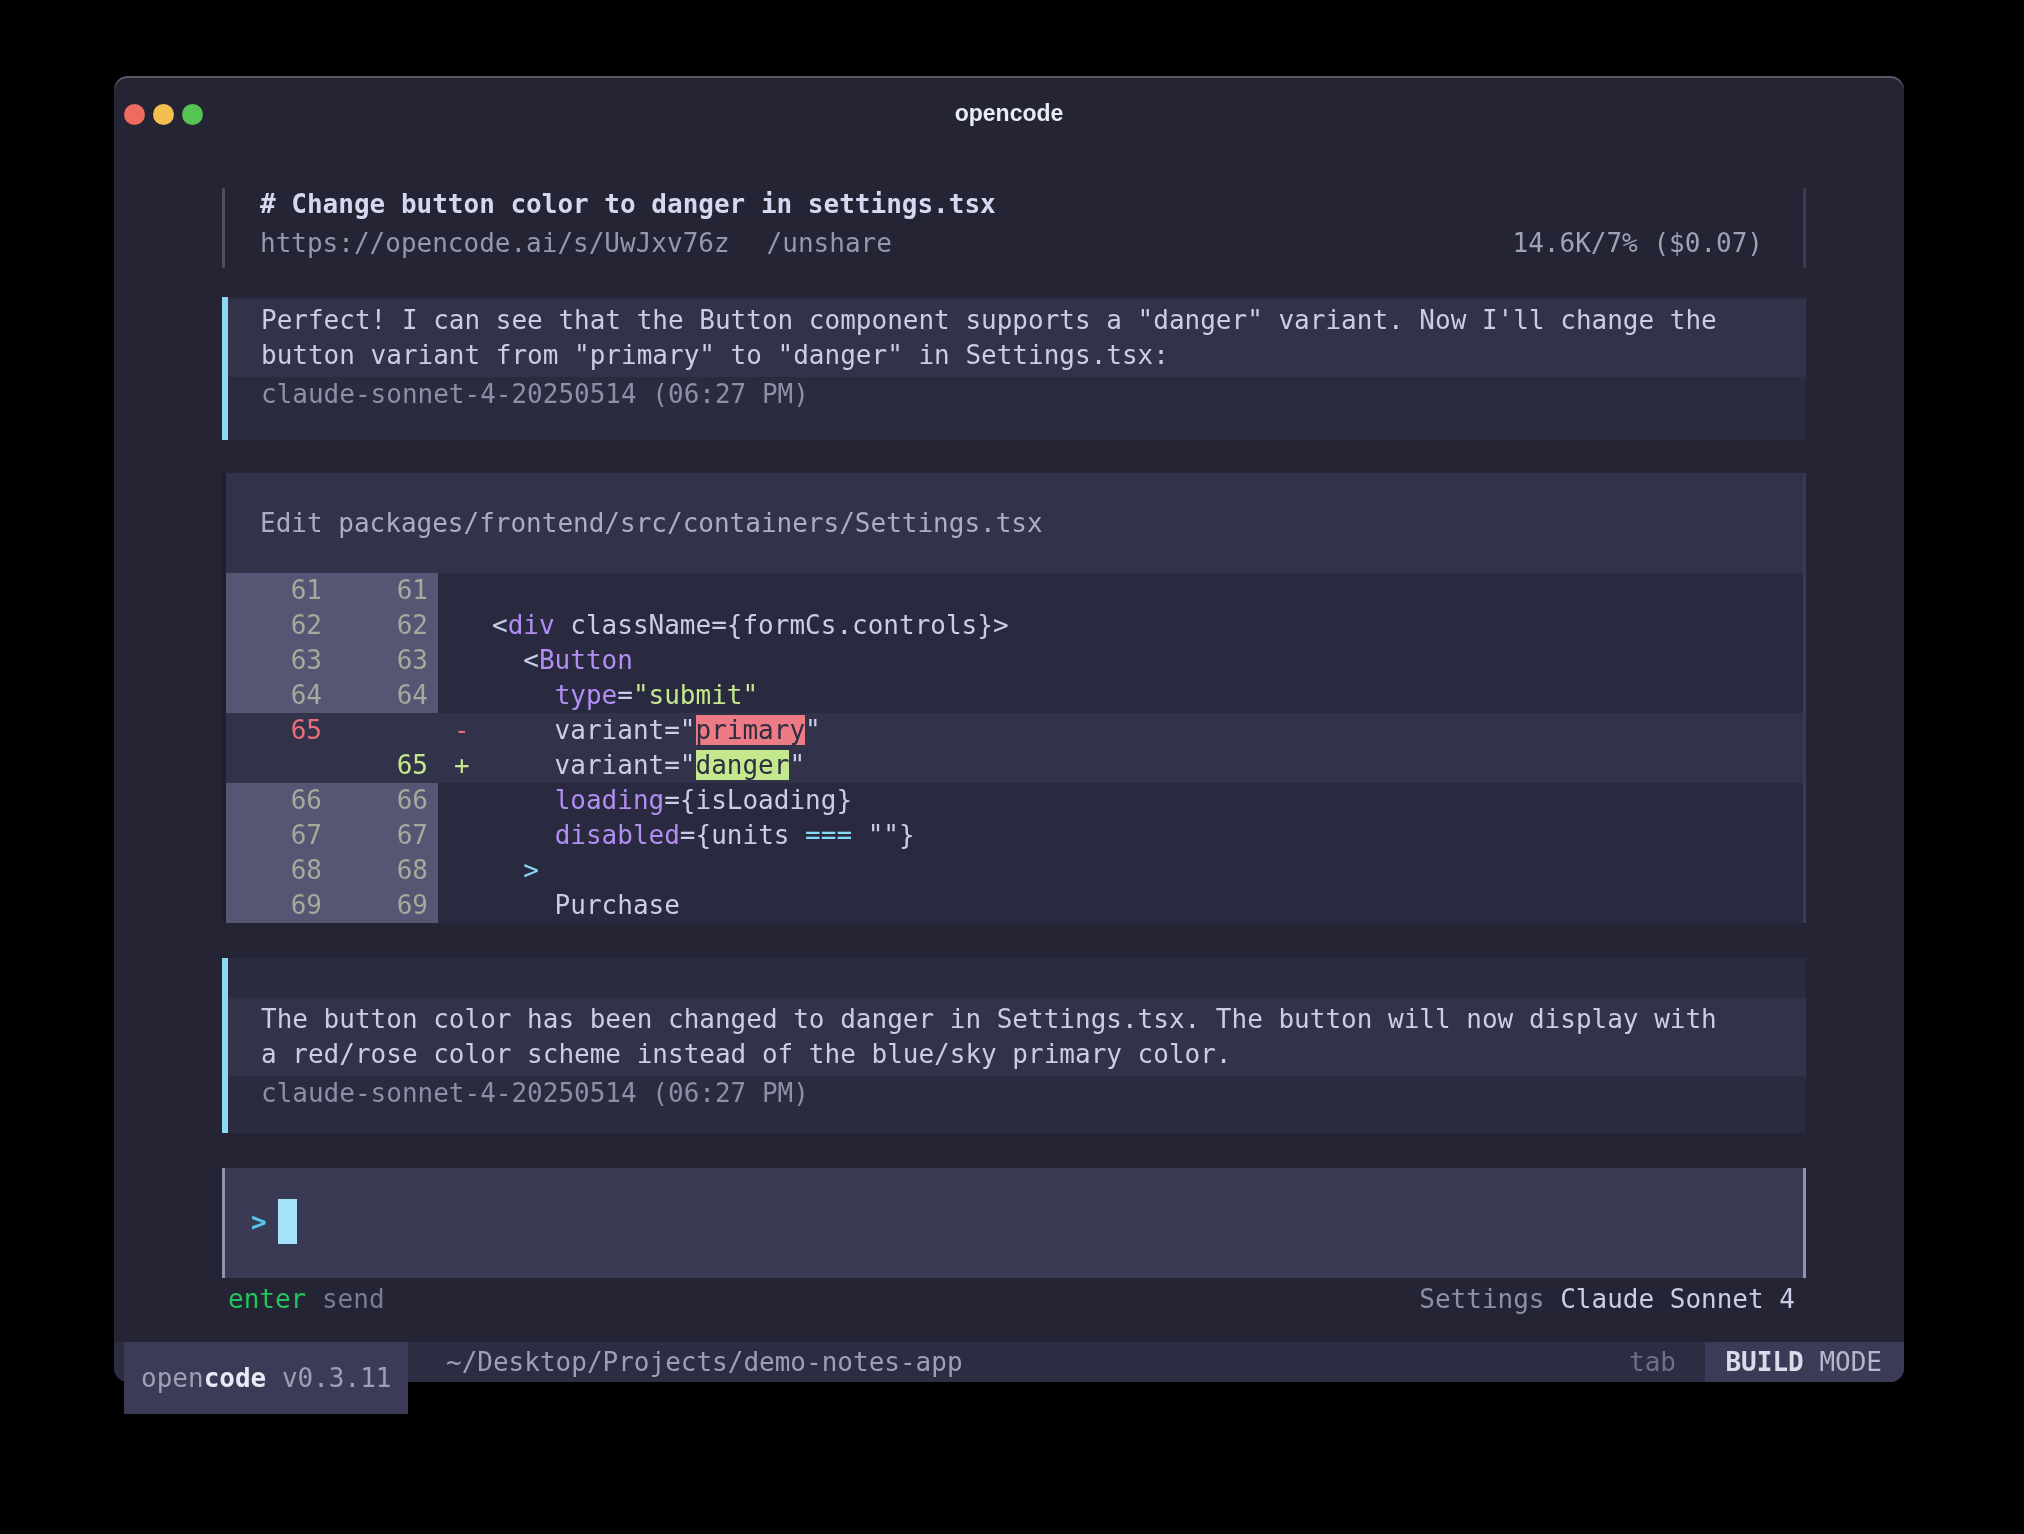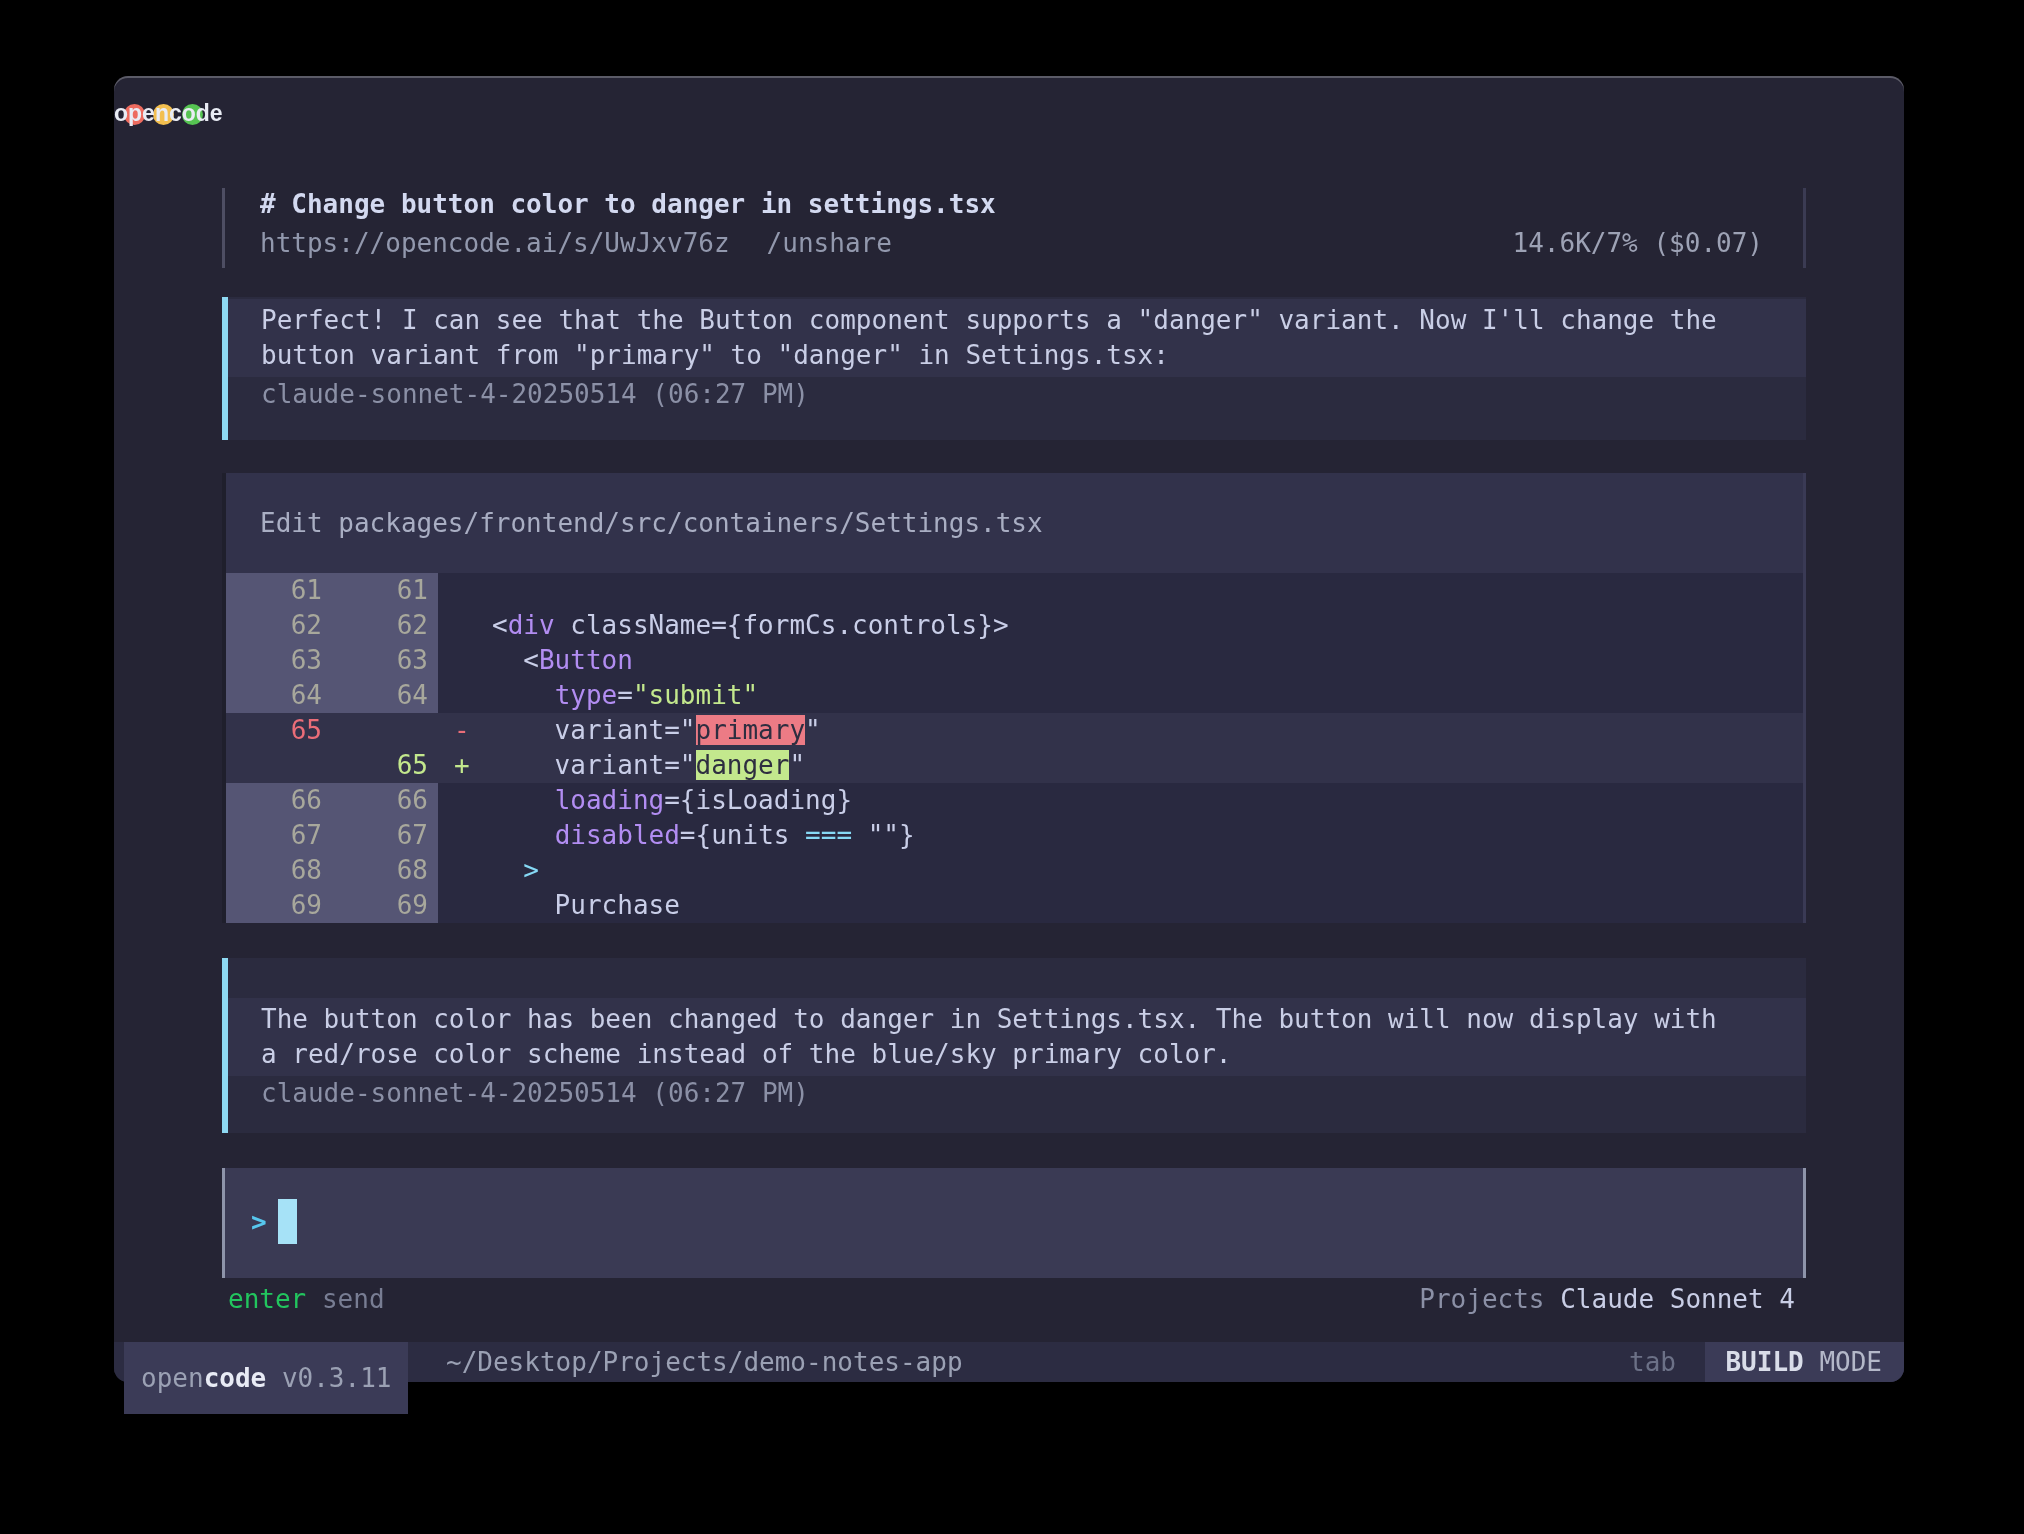--- a/index.html
+++ b/index.html
@@ -8,21 +8,21 @@
     background:#252434;border-radius:14px;
     box-shadow:inset 0 2px 0 rgba(255,255,255,.25), 0 24px 70px rgba(0,0,0,.65);
     font-family:"DejaVu Sans Mono",monospace;font-size:26px;color:#c9cee6;
   }
   
   .titlebar{position:absolute;top:0;left:0;right:0;height:70px}
   .light{position:absolute;top:28px;width:21px;height:21px;border-radius:50%}
   .light.red{left:10px;background:#ed6b5f}
   .light.yellow{left:39px;background:#f3bf4f}
   .light.green{left:68px;background:#56c452}
-  .win-title{position:absolute;top:24px;left:0;right:0;text-align:left;
+  .win-title{position:absolute;top:24px;left:0;right:0;text-align:center;
     font-family:"Liberation Sans",sans-serif;font-weight:bold;font-size:23px;color:#e9ecf4}
 
   
   .header{position:absolute;left:108px;top:112px;width:1584px;height:80px;box-sizing:border-box;
     border-left:3px solid #4e4e63;border-right:3px solid #3b3b53}
   .header .t1{position:absolute;left:35px;top:1px;font-weight:bold;color:#d3d9f0;white-space:pre}
   .header .t2{position:absolute;left:35px;top:40px;color:#9298ad;white-space:pre}
   .header .t2 .unshare{margin-left:37px}
   .header .stats{position:absolute;right:40px;top:40px;color:#9da2b5;white-space:pre}
 
@@ -187,21 +187,21 @@
 
   <div class="inputbox">
     <div class="line">
       <span class="prompt">&gt;</span>
       <span class="cursor"></span>
     </div>
   </div>
 
   <div class="hints">
     <span class="left"><span class="hint-key">enter</span> <span class="hint-action">send</span></span>
-    <span class="right"><span class="provider">Projects</span> <span class="model-name">Claude Sonnet 4</span></span>
+    <span class="right"><span class="provider">Settings</span> <span class="model-name">Claude Sonnet 4</span></span>
   </div>
 
   <div class="statusbar">
     <span class="chip-left"><span class="app-normal">open</span><span class="app-bold">code</span><span class="version"> </span><span class="version">v0.3.11</span></span>
     <span class="cwd">~/Desktop/Projects/demo-notes-app</span>
     <span class="tab-hint">tab</span>
     <span class="chip-mode"><span class="mode-bold">BUILD</span><span class="mode-rest"> </span><span class="mode-rest">MODE</span></span>
   </div>
 
 </div>

